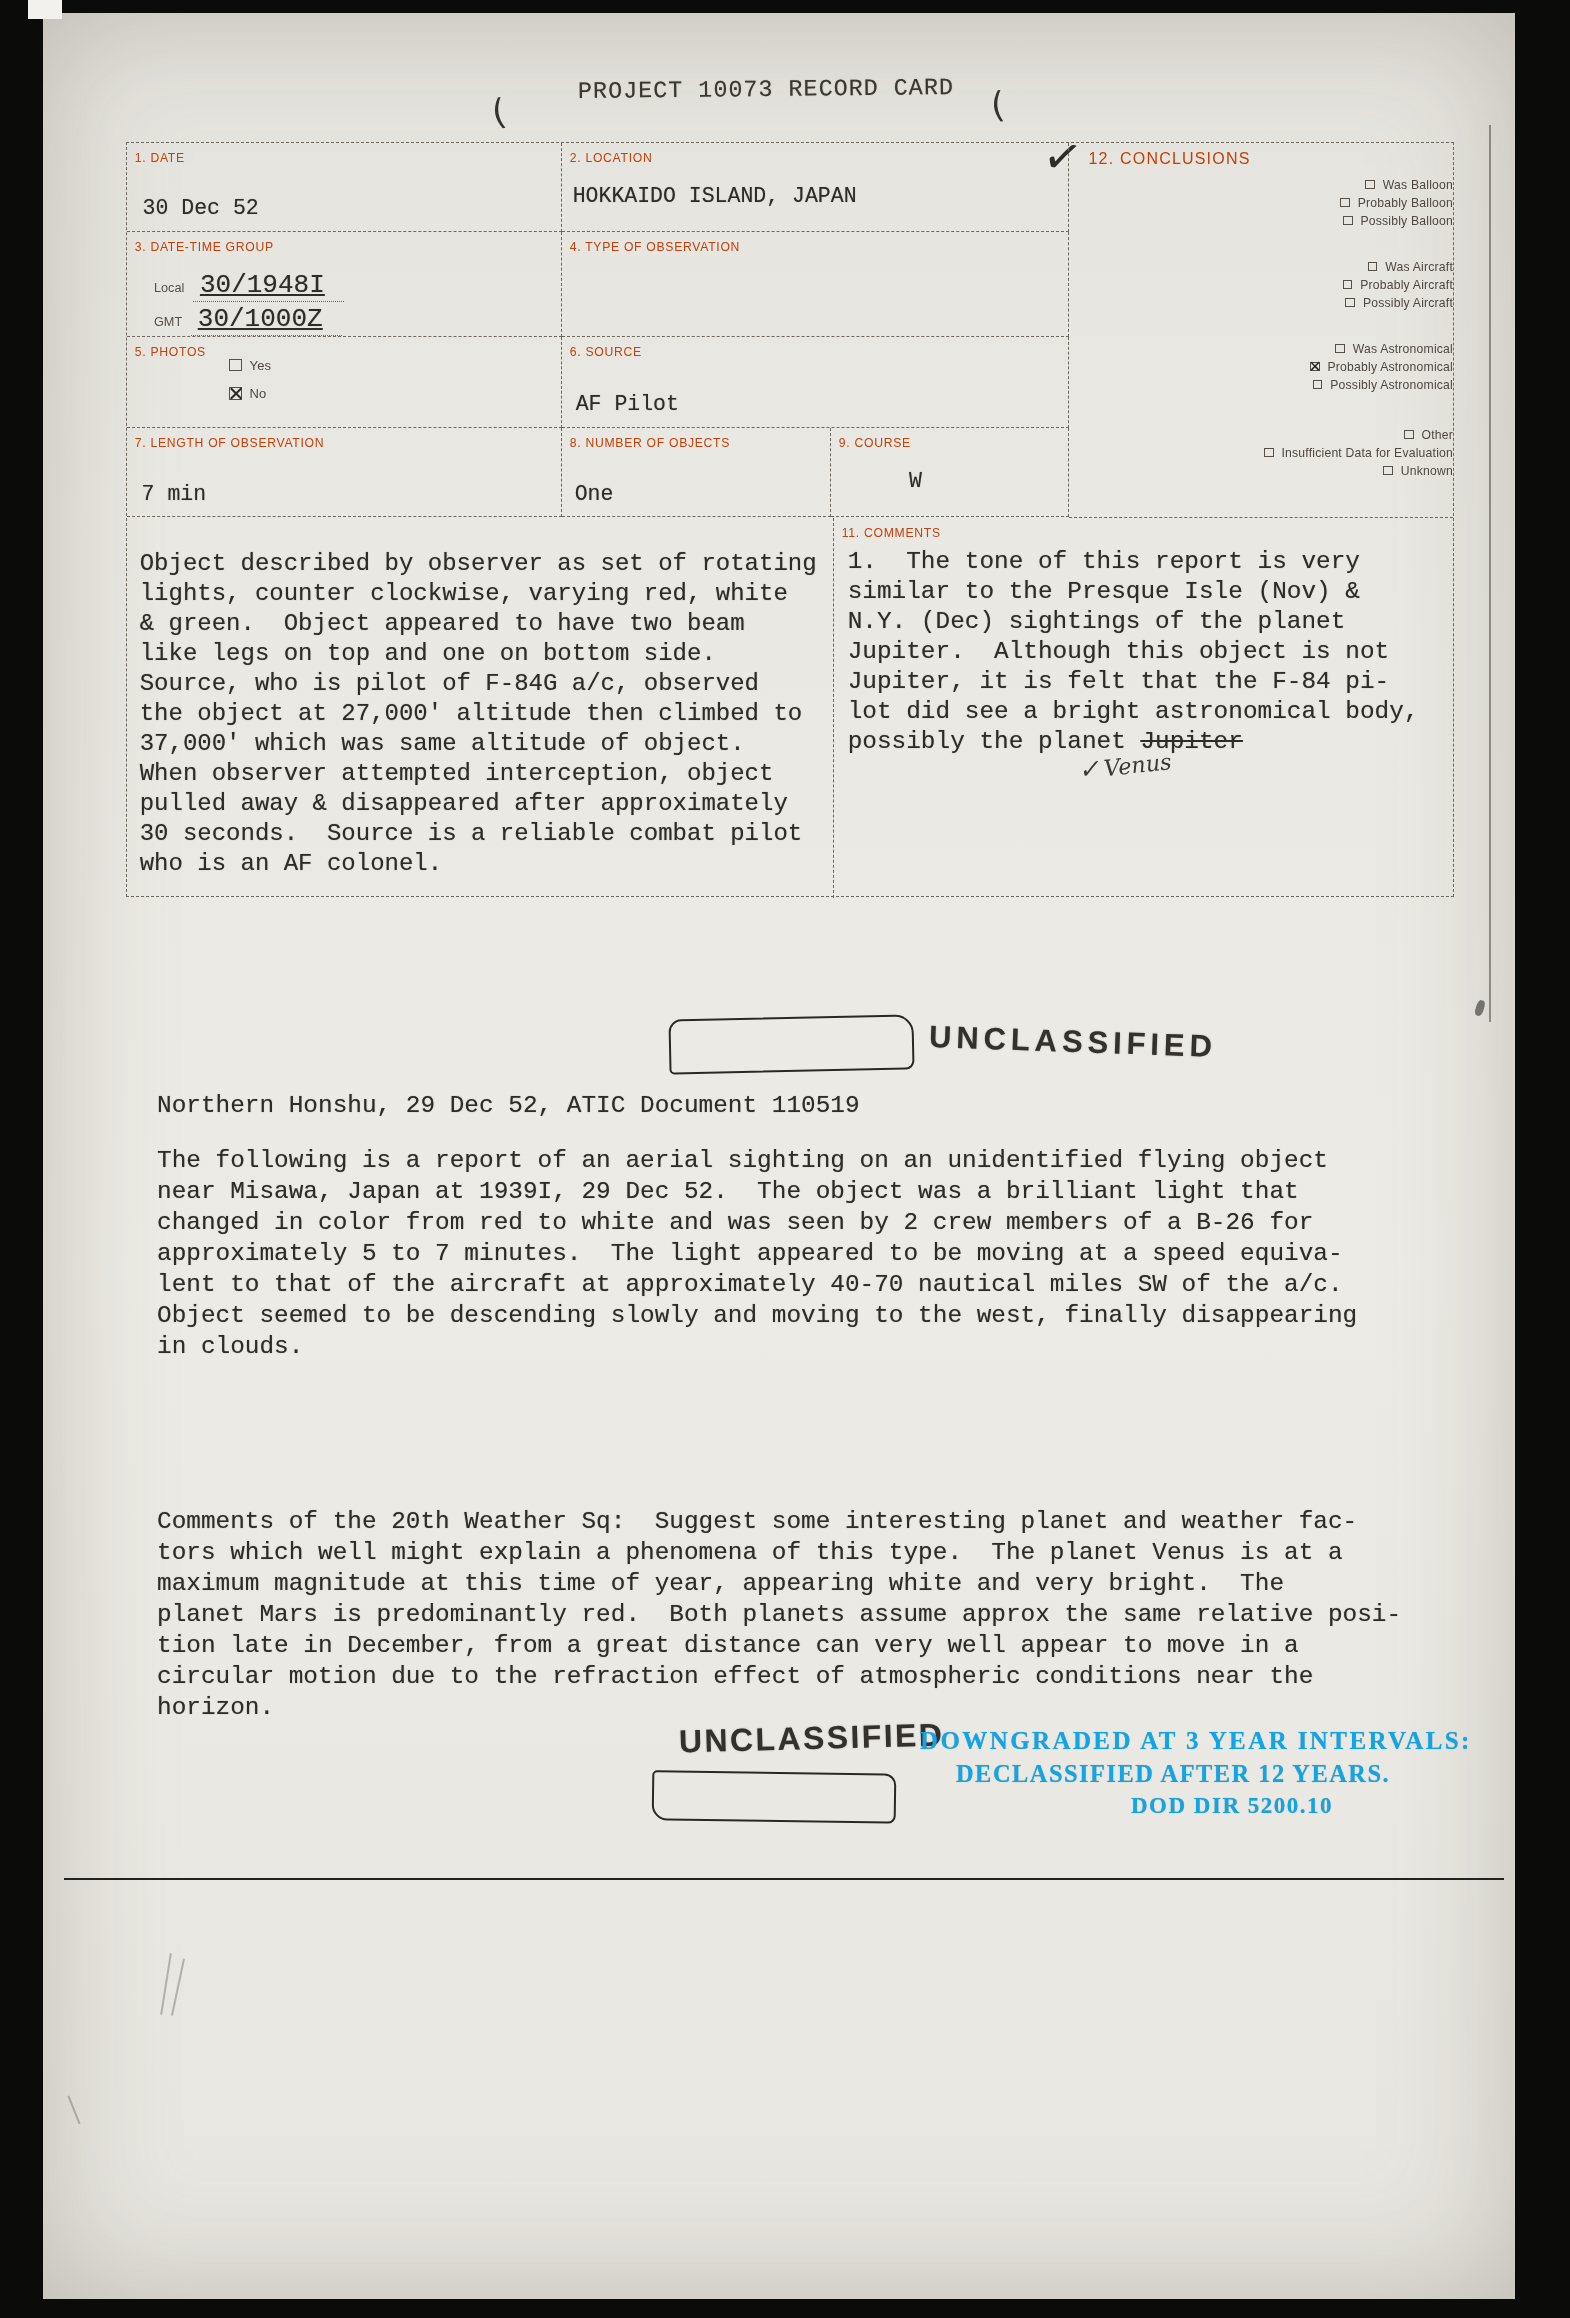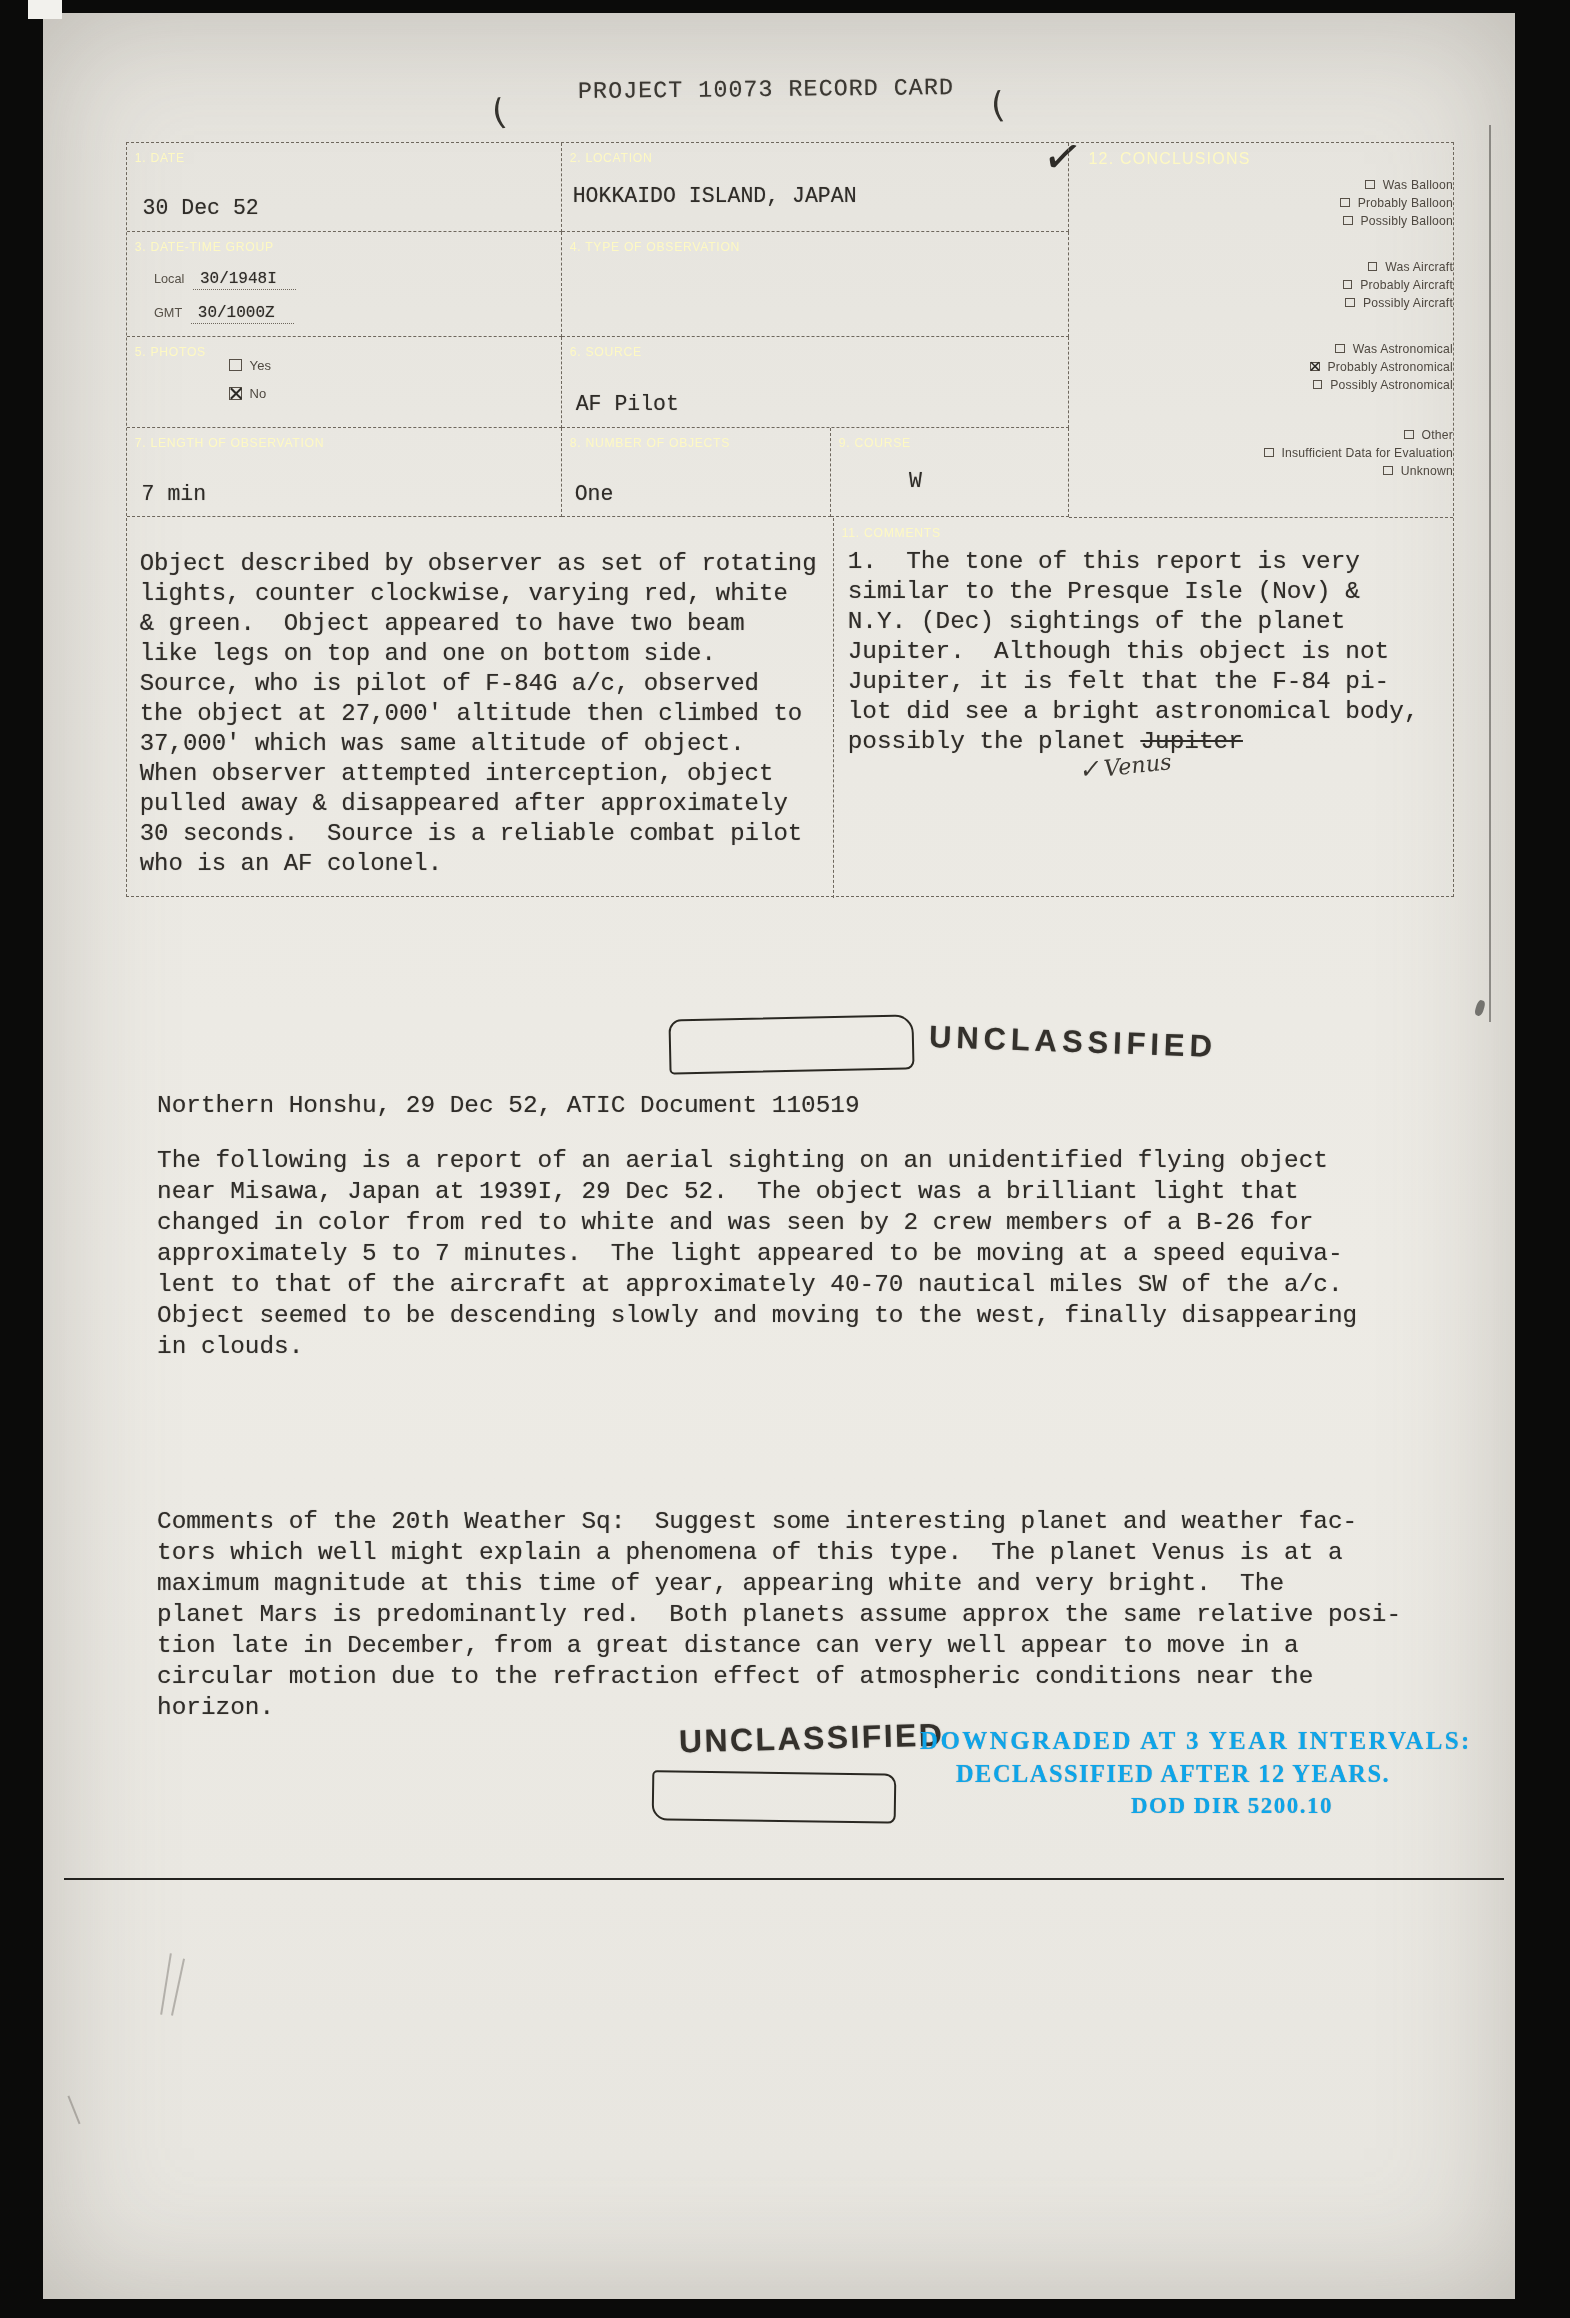--- a/index.html
+++ b/index.html
@@ -34,35 +34,35 @@
   #cell-dtg         { left:0;      top:89px; width:435px;  height:105px; }
   #cell-type        { left:435px;  top:89px; width:507px; height:105px; }
   #cell-photos      { left:0;      top:194px; width:435px;  height:91px; }
   #cell-source      { left:435px;  top:194px; width:507px; height:91px; }
   #cell-length      { left:0;      top:285px; width:435px;  height:89px; }
   #cell-number      { left:435px;  top:285px; width:269px;  height:89px; }
   #cell-course      { left:704px; top:285px; width:238px;  height:89px; }
   #cell-summary     { left:0;      top:375px; width:707px; height:380px; }
   #cell-comments    { left:707px; top:375px; width:619px; height:380px; }
 
-  .flabel { font-size:12.2px; color:#fef9c3; letter-spacing:0.7px; padding:7.8px 0 0 7.8px; }
+  .flabel { font-size:12.2px; color:#c2410c; letter-spacing:0.7px; padding:7.8px 0 0 7.8px; }
   #cell-conclusions .flabel { padding:0 0 7.8px 0; letter-spacing:1.2px; font-size:16px; }
 
   .fvalue { position:absolute; font-size:21.5px; }
   #cell-date .fvalue     { left:15.6px;  top:53px; }
   #cell-location .fvalue { left:10.7px;  top:41px;  }
   #cell-source .fvalue   { left:13.7px;  top:55px; }
   #cell-length .fvalue   { left:14.6px;  top:54px; }
   #cell-number .fvalue   { left:12.7px;  top:54px; }
   #cell-course .fvalue   { left:78px; top:41px;  }
 
   .dtg-row { position:absolute; left:27px; display:flex; align-items:baseline; gap:8.8px; }
   .dtg1 { top:38px; } .dtg2 { top:72px; }
   .dtg-name { font-size:12.7px; color:#554f46; }
-  .dtg-val { font-size:16px; border-bottom:1.5px dotted #6e675d; padding:0 19.5px 1px 6.8px; }
+  .dtg-val { font-size:26px; border-bottom:1.5px dotted #6e675d; padding:0 19.5px 1px 6.8px;text-decoration:underline; }
 
   .cb { width:12.7px; height:12.7px; border:1.5px solid #575047; display:inline-block; flex:none; position:relative; }
   .cb.checked::after { content:"✕"; position:absolute; left:-2.4px; top:-5.9px; font-size:20.5px; font-weight:bold; color:#2c2a26; font-family:"DejaVu Sans", sans-serif; }
 
   .type-grid { position:absolute; left:30px; top:47px; display:grid; grid-template-columns:219px auto; row-gap:20.5px; }
   .opt { display:flex; align-items:center; gap:7.8px; }
   .opt-label { font-size:13px; color:#4e4840; letter-spacing:0.2px; }
 
   .photos-opts { position:absolute; left:102px; top:20.5px; display:flex; flex-direction:column; gap:13.7px; }
 

